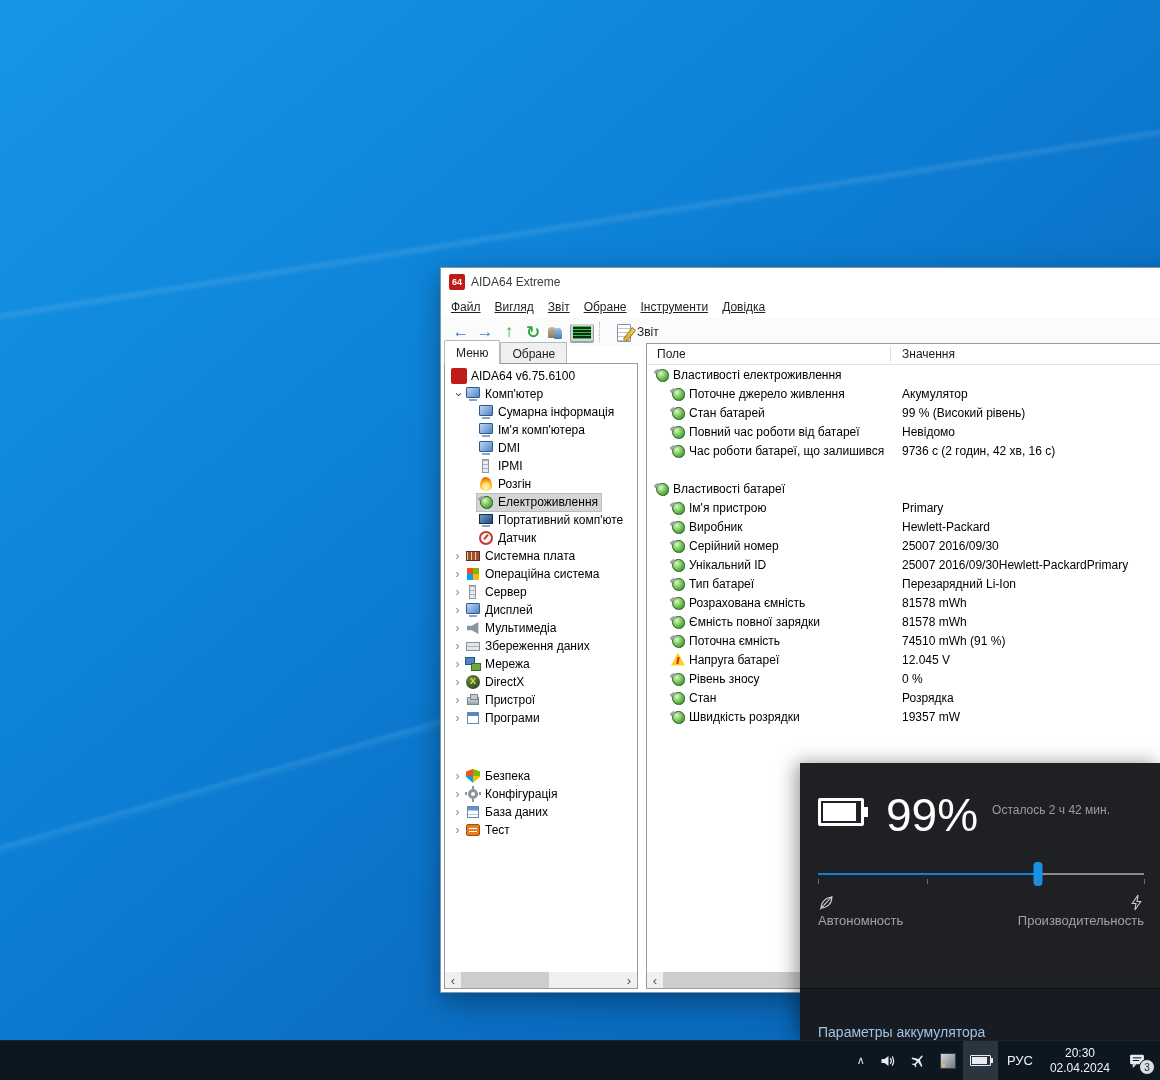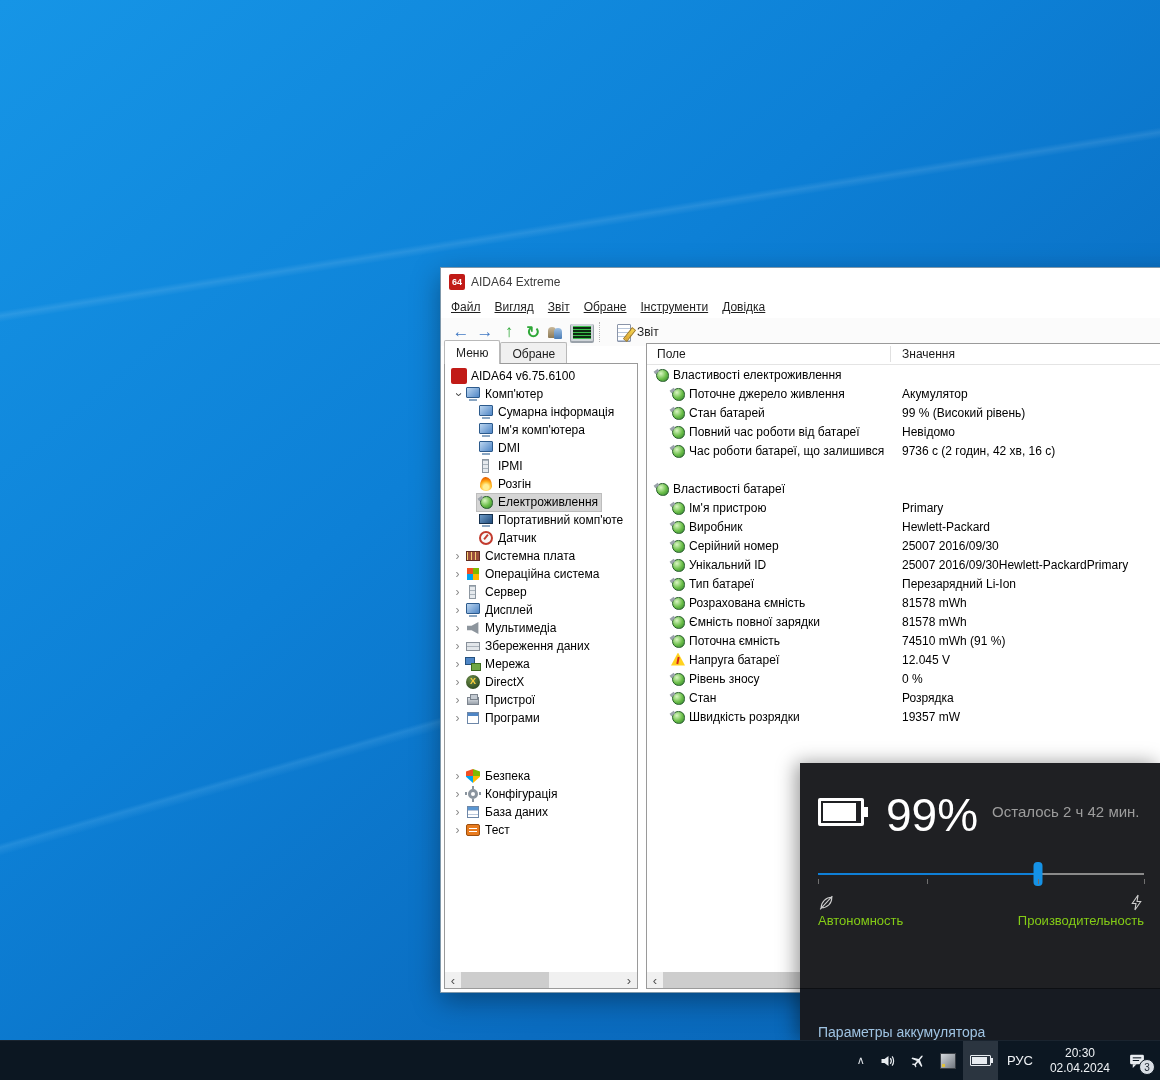--- a/index.html
+++ b/index.html
@@ -155,28 +155,28 @@
     background:#d42a1e; transform:rotate(12deg); }
 
   
   .flyout { position:absolute; left:800px; top:763px; width:360px; height:277px;
     background:#1f2023; color:#fff; box-shadow:-4px 0 18px rgba(0,0,0,.4); }
   .fly-batt-row { display:flex; align-items:flex-start; margin:26px 16px 0 18px; }
   .batt-big { width:46px; height:28px; border:3px solid #fff; border-radius:2px; position:relative; margin-top:9px; }
   .batt-big::before { content:""; position:absolute; left:2px; top:2px; bottom:2px; width:82%; background:#fff; }
   .batt-big::after { content:""; position:absolute; right:-7px; top:6px; width:4px; height:10px; background:#fff; }
   .batt-pct { font-size:46px; font-weight:300; color:#fff; margin-left:22px; line-height:52px; }
-  .batt-remaining { margin-left:14px; margin-top:14px; font-size:15px; color:#9d9d9d; }
+  .batt-remaining { margin-left:14px; margin-top:14px; font-size:12px; color:#9d9d9d; }
   .fly-mode { margin:22px 16px 0 18px; font-size:14px; line-height:21px; color:#f2f2f2; }
   .fly-slider { position:relative; margin:21px 16px 0 18px; height:26px; }
   .sl-track { position:absolute; left:0; right:0; top:11px; height:2px; }
   .sl-handle { position:absolute; top:0; width:9px; height:24px; border-radius:4px; background:#1592e6; transform:translateX(-50%); }
   .sl-tick { position:absolute; top:17px; width:1px; height:5px; background:#6f6f6f; }
   .fly-icons { display:flex; justify-content:space-between; margin:6px 16px 0 18px; }
-  .fly-labels { display:flex; justify-content:space-between; margin:2px 16px 0 18px; font-size:13px; color:#84cc16; }
+  .fly-labels { display:flex; justify-content:space-between; margin:2px 16px 0 18px; font-size:13px; color:#a3a3a3; }
   .fly-bottom { position:absolute; left:0; right:0; bottom:0; height:52px; background:#171b22;
     border-top:1px solid #0d0f13; display:flex; align-items:flex-end; padding-left:18px; }
   .fly-link { color:#9fc3e2; font-size:14px; }
 
   
   .taskbar { position:absolute; left:0; bottom:0; width:1160px; height:40px; background:#0c1722;
     border-top:1px solid rgba(255,255,255,.06); display:flex; align-items:center; }
   .tray { margin-left:auto; display:flex; align-items:center; height:40px; }
   .tray-btn { height:40px; display:flex; align-items:center; justify-content:center; padding:0 7px; color:#e8ecf0; }
   .tray-chevron { font-size:11px; color:#dfe3e8; }

